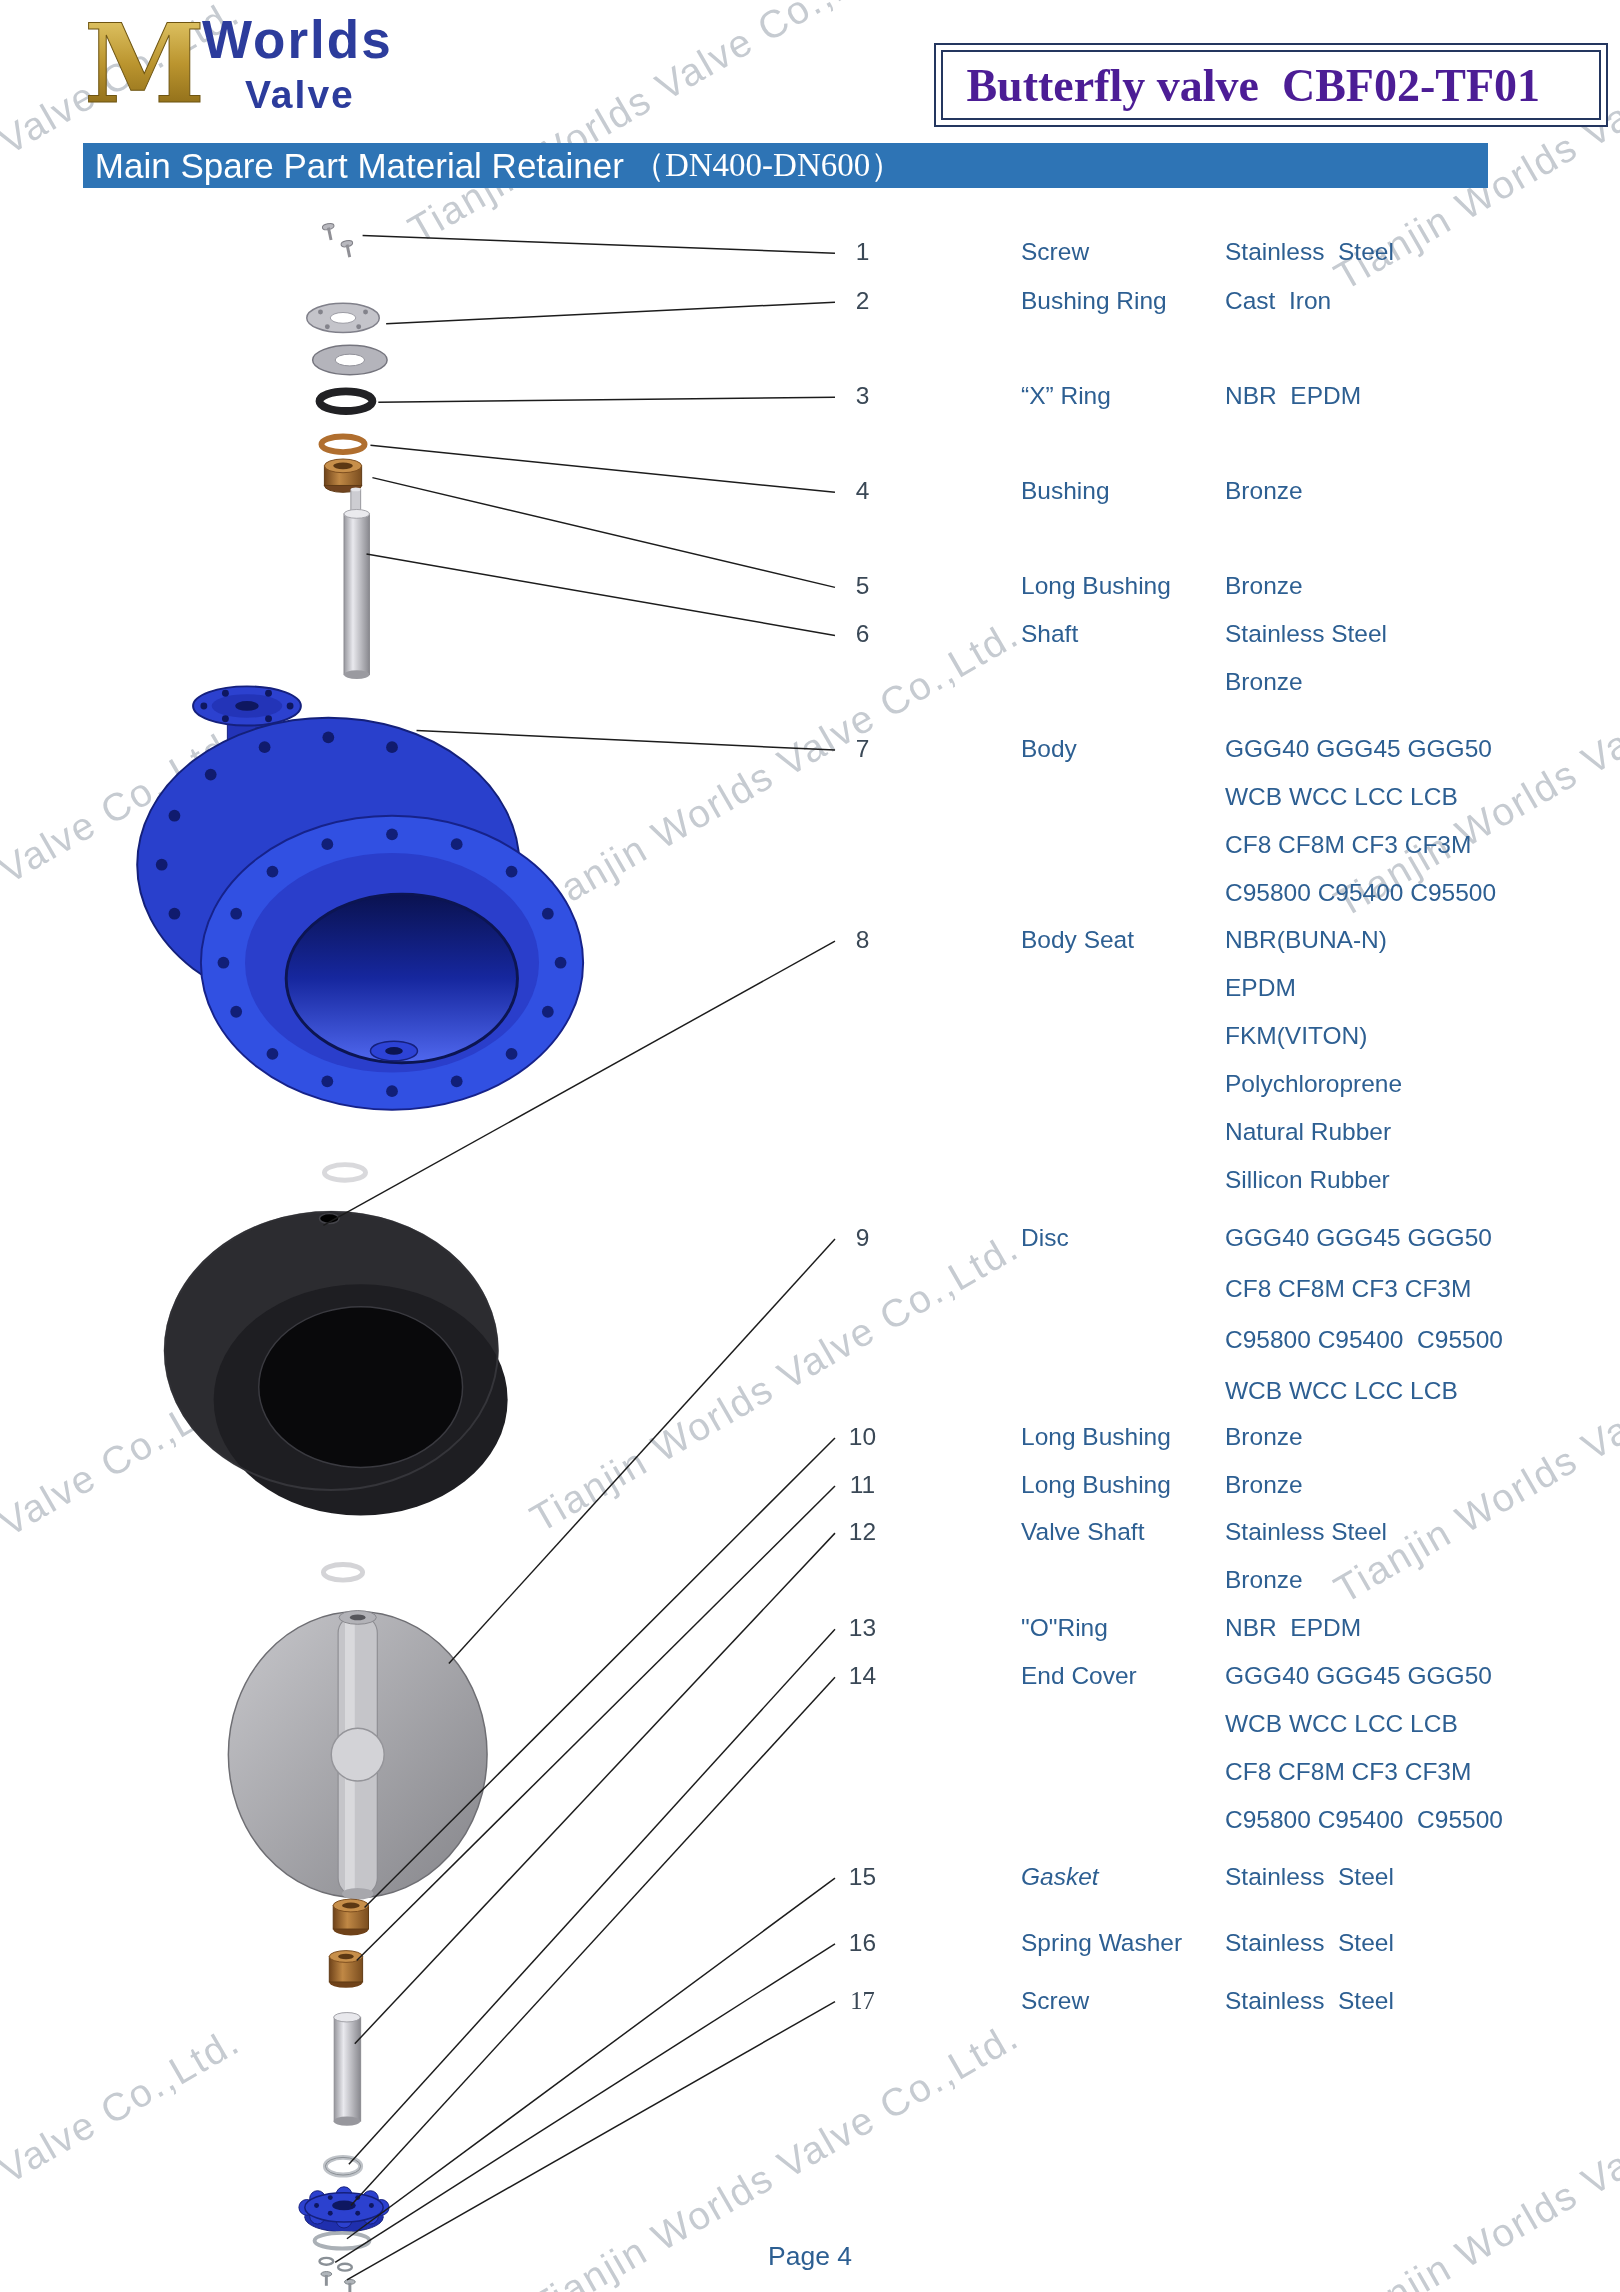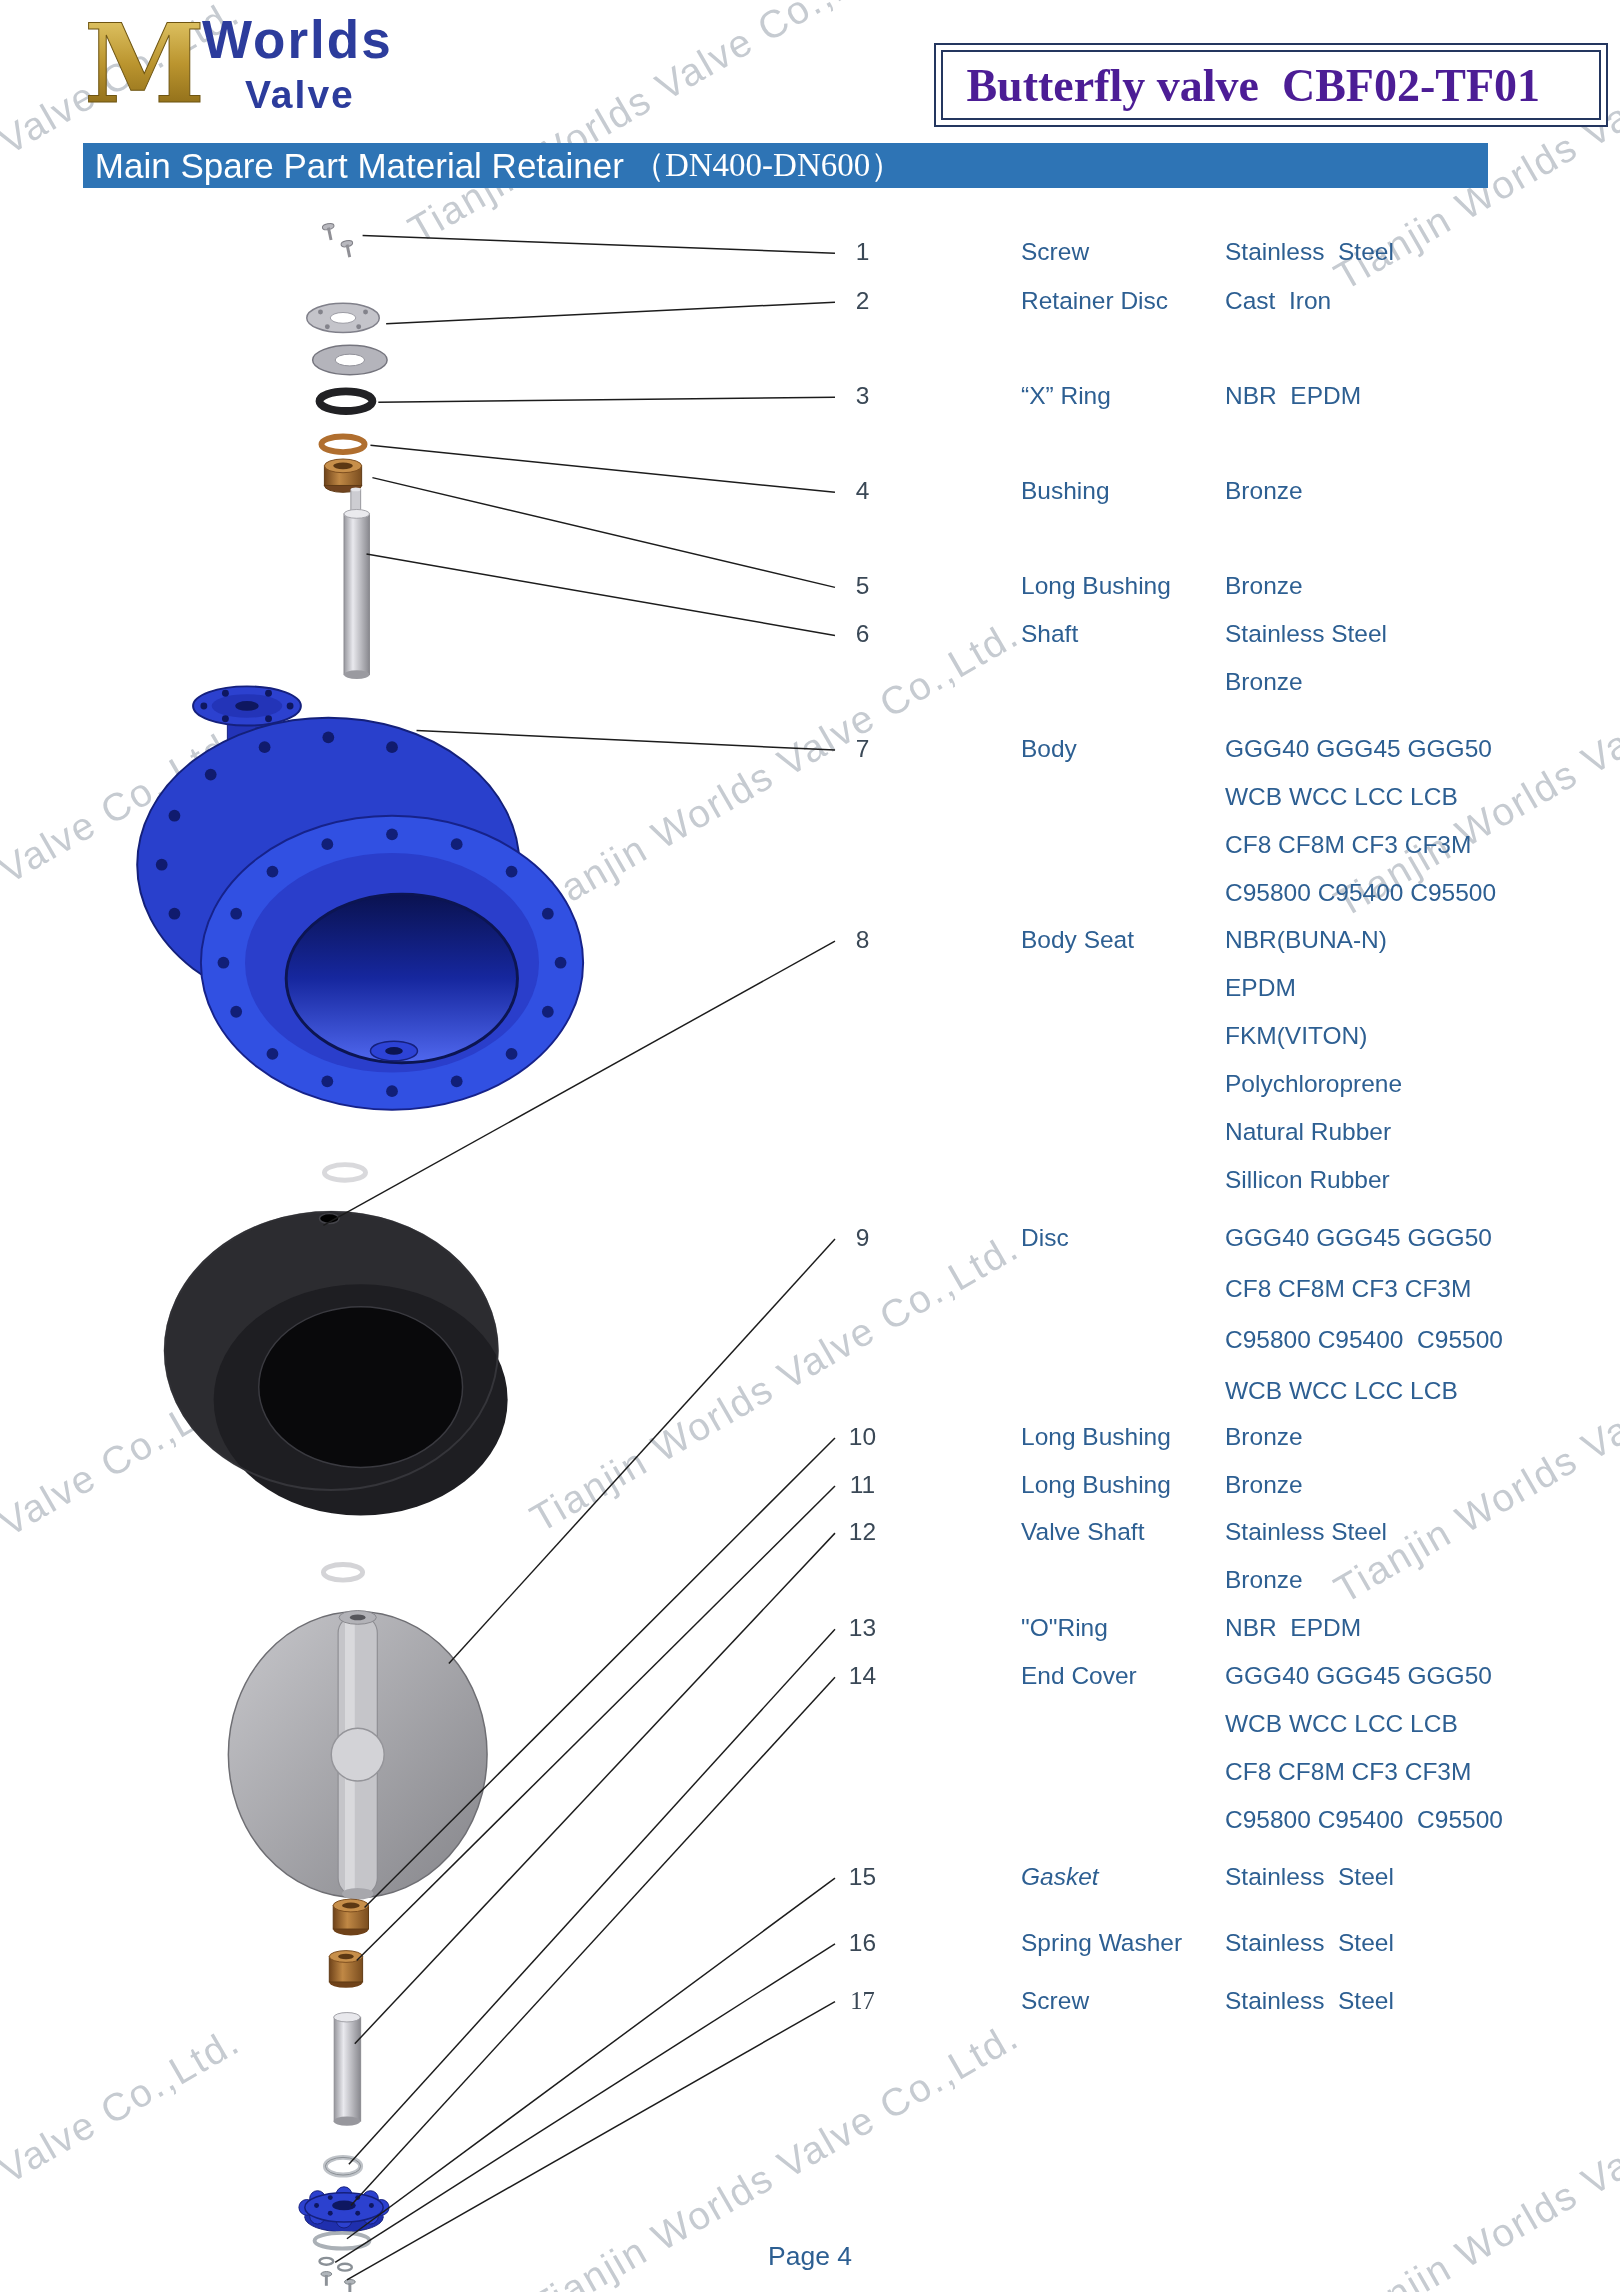--- a/index.html
+++ b/index.html
@@ -289,21 +289,21 @@
       <span class="sec-main">Main Spare Part Material Retainer</span>
       <span class="sec-range">（DN400-DN600）</span>
     </div>
   </div>
 
   <div class="parts-list">
       <div class="pnum" style="top: 238px;">1</div>
       <div class="pname" style="top: 238px;">Screw</div>
       <div class="pmat" style="top: 238px;">Stainless  Steel</div>
       <div class="pnum" style="top: 287px;">2</div>
-      <div class="pname" style="top: 287px;">Retainer Disc</div>
+      <div class="pname" style="top: 287px;">Bushing Ring</div>
       <div class="pmat" style="top: 287px;">Cast  Iron</div>
       <div class="pnum" style="top: 382px;">3</div>
       <div class="pname" style="top: 382px;">“X” Ring</div>
       <div class="pmat" style="top: 382px;">NBR  EPDM</div>
       <div class="pnum" style="top: 477px;">4</div>
       <div class="pname" style="top: 477px;">Bushing</div>
       <div class="pmat" style="top: 477px;">Bronze</div>
       <div class="pnum" style="top: 572px;">5</div>
       <div class="pname" style="top: 572px;">Long Bushing</div>
       <div class="pmat" style="top: 572px;">Bronze</div>

